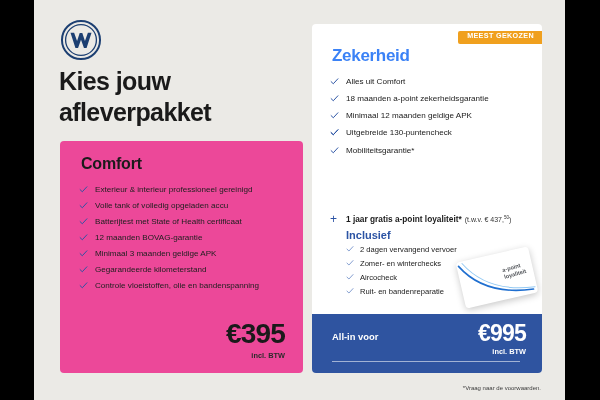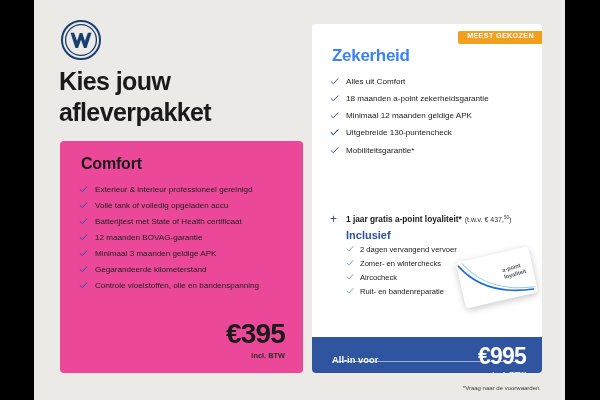--- a/index.html
+++ b/index.html
@@ -223,21 +223,21 @@
     line-height: 1.25;
     color: #55585d;
     text-align: left;
     transform: rotate(-3deg);
   }
 
   
   .blue-bar {
     position: absolute;
     left: 0; bottom: 0;
-    width: 100%; height: 36px;
+    width: 100%; height: 59px;
     background: #2f54a0;
   }
   .blue-bar .allin {
     position: absolute;
     left: 20px; top: 17px;
     font-size: 9.4px;
     font-weight: 600;
     color: #ffffff;
   }
   .blue-bar .rule {

